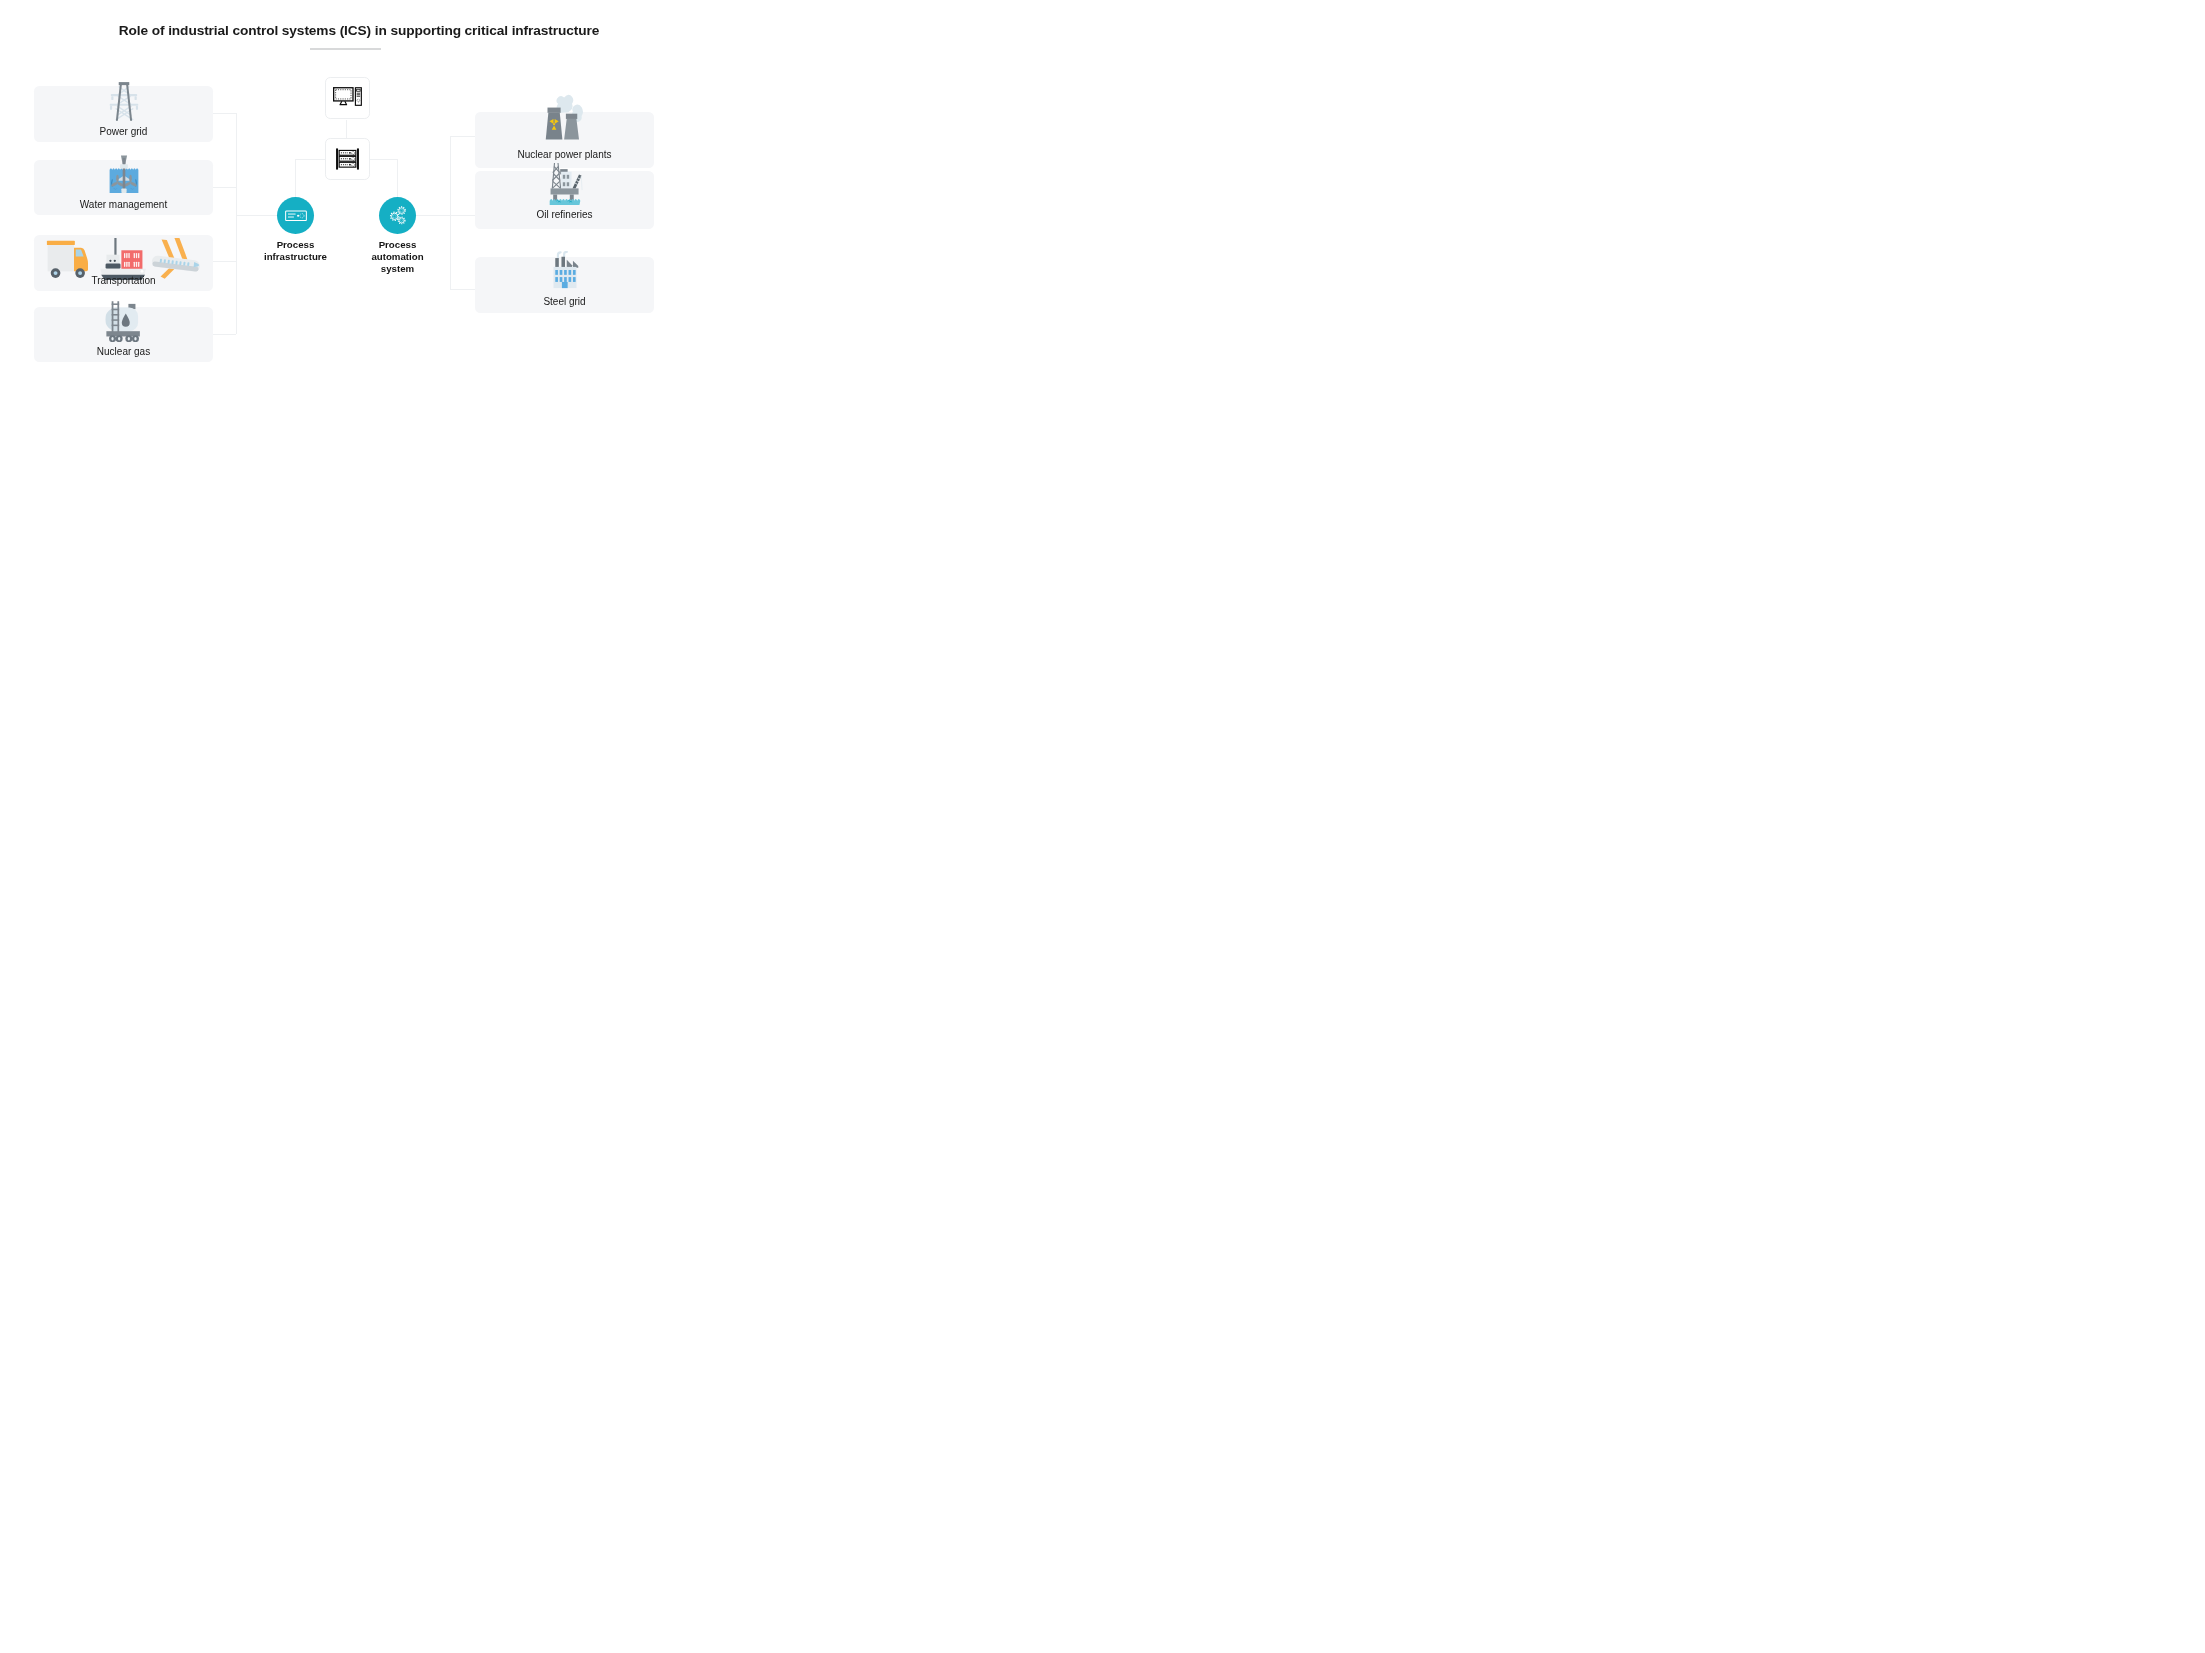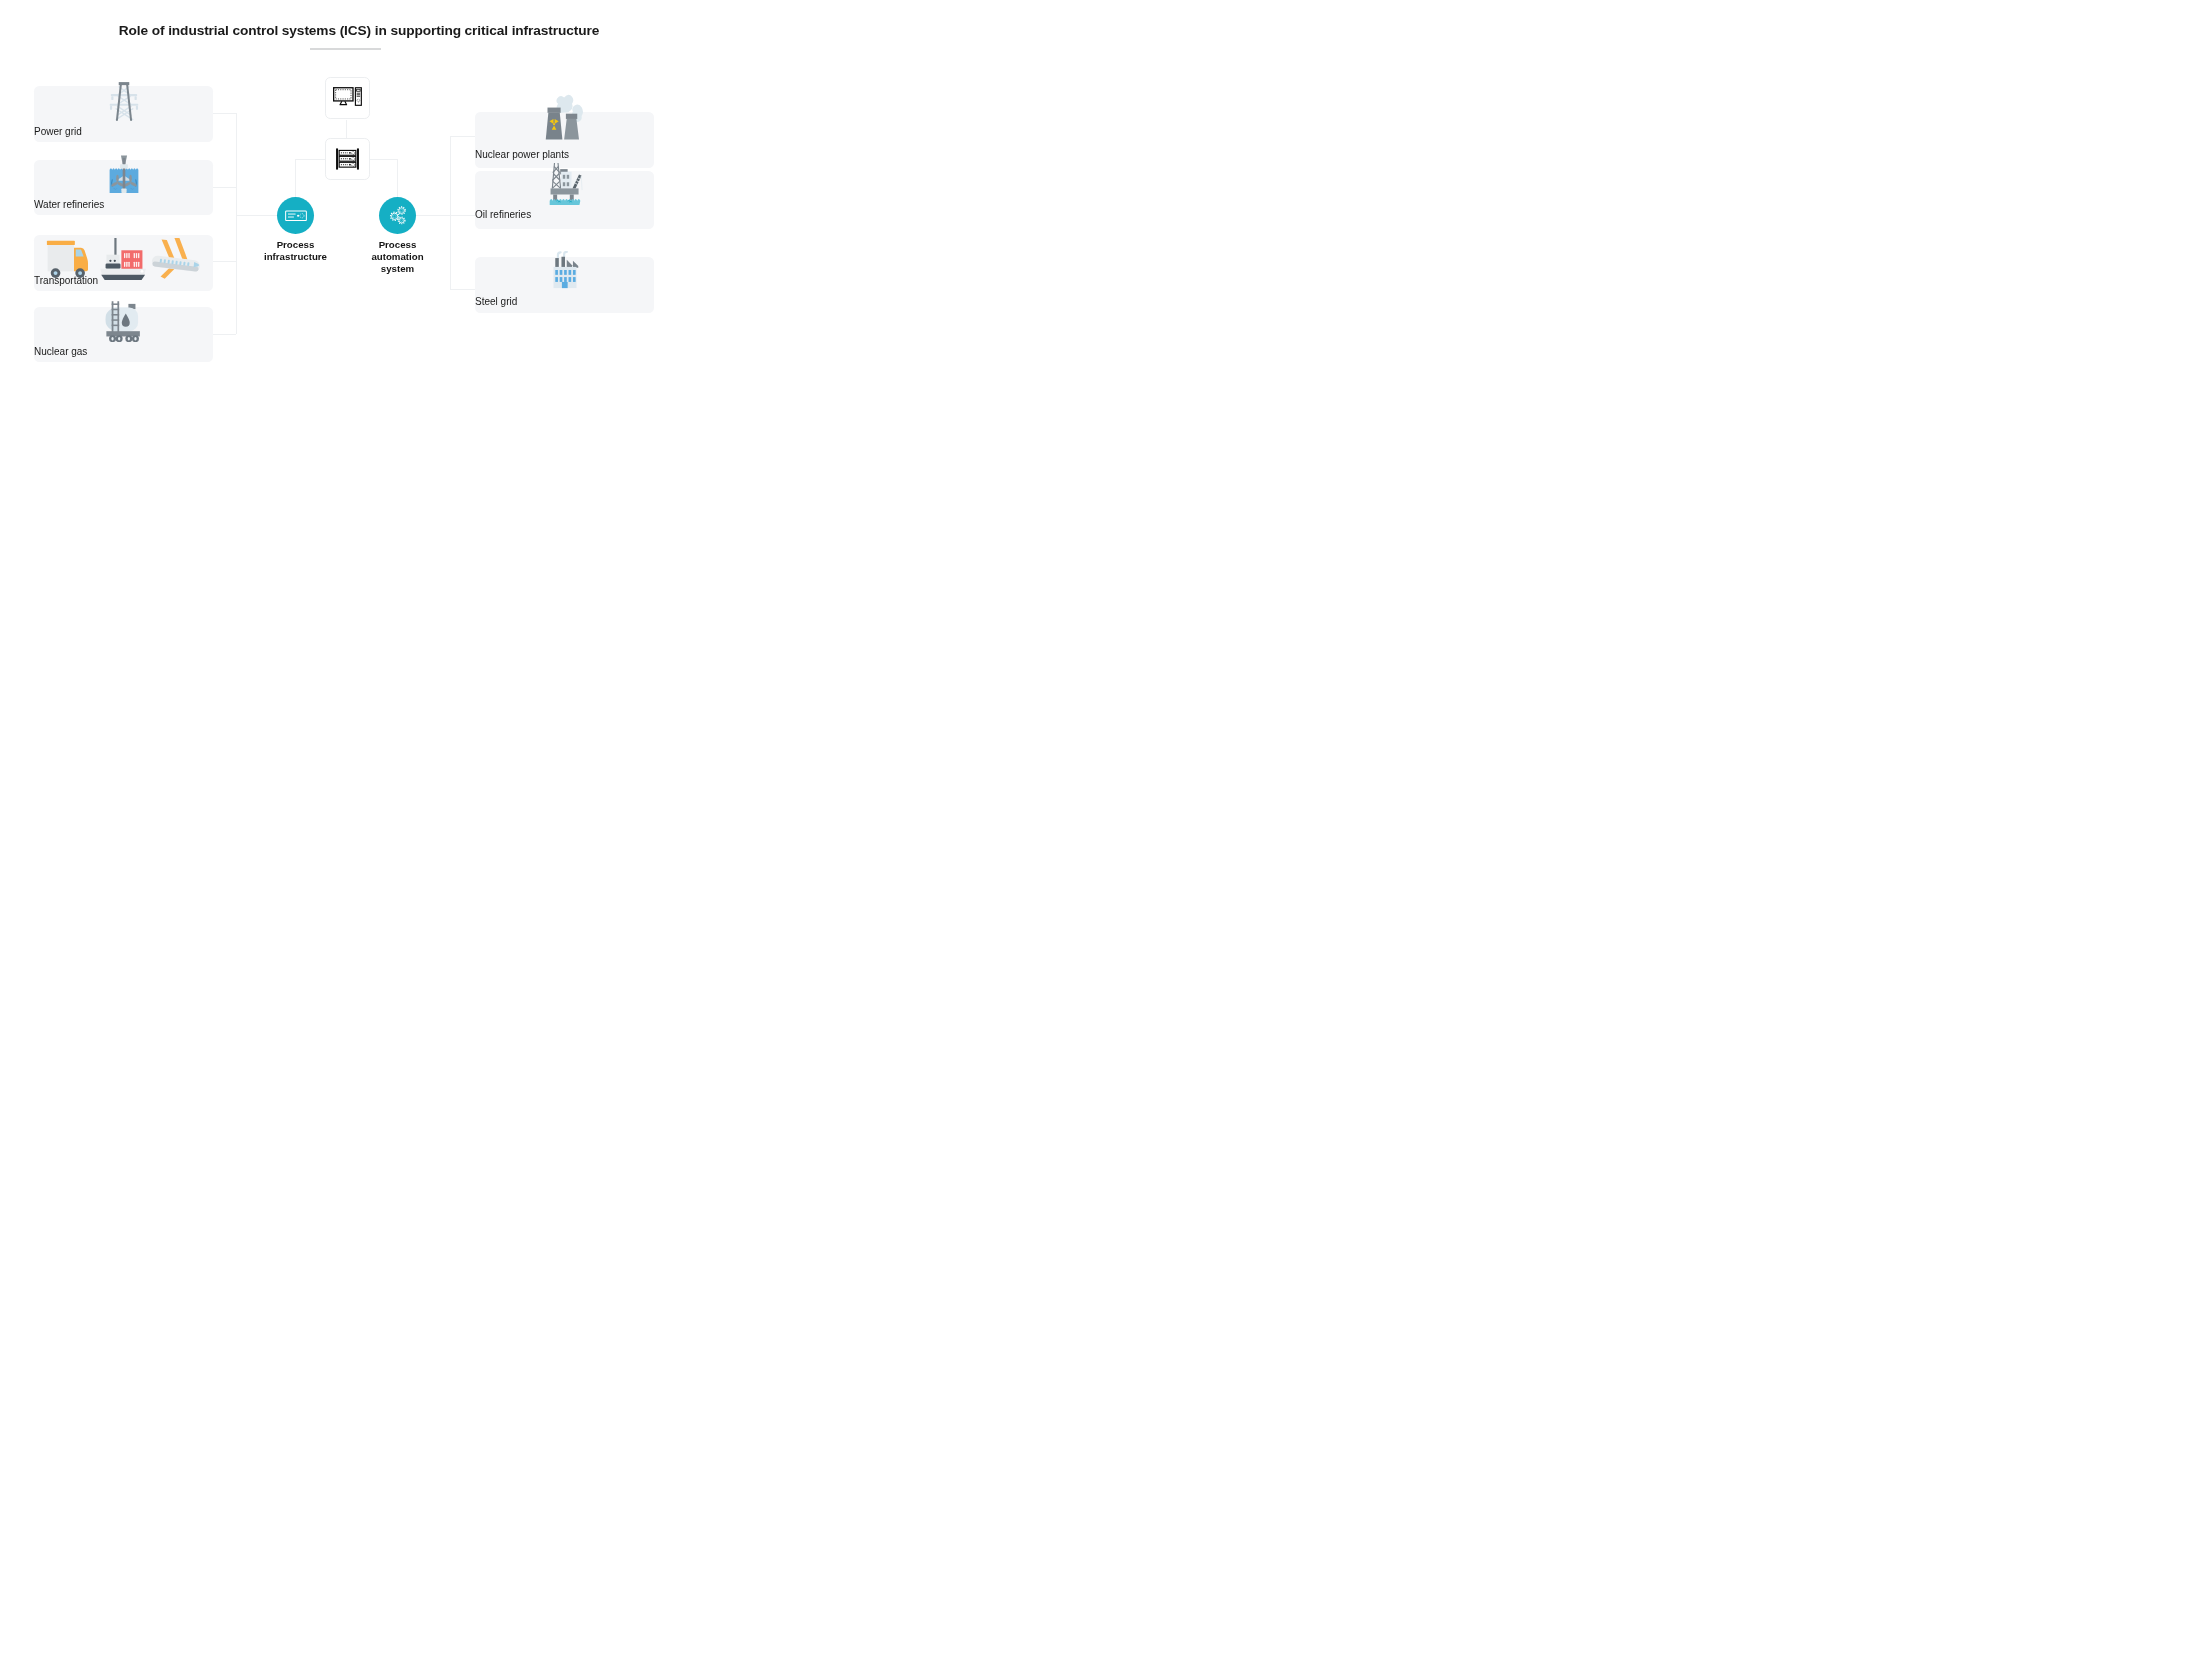--- a/index.html
+++ b/index.html
@@ -4,21 +4,21 @@
 <style>
   html,body{margin:0;padding:0;background:#fff;}
   .stage{position:relative;width:692px;height:389px;background:#ffffff;overflow:hidden;
          font-family:"Liberation Sans", sans-serif;color:#1a1a1a;}
   .title{position:absolute;left:0;right:0;top:23px;text-align:center;
          font-size:13.7px;font-weight:700;letter-spacing:-0.1px;color:#1a1a1a;margin-left:26px;}
   .title-underline{position:absolute;left:310px;top:48px;width:71px;height:2.2px;background:#d8d9da;}
   .conn{position:absolute;background:#eef0f2;}
   .card{position:absolute;left:34px;width:179px;background:#f5f6f8;border-radius:5.3px;}
   .card.right{left:475px;}
-  .card-label{position:absolute;left:0;right:0;bottom:5.3px;
+  .card-label{position:absolute;left:0;right:0;bottom:5.3px;text-align:center;
               font-size:10px;color:#191919;white-space:nowrap;}
   .ic{position:absolute;left:50%;transform:translateX(-50%);}
   .node{position:absolute;left:325px;width:45px;height:42px;background:#fff;
         border:0.9px solid #eceef0;border-radius:5.3px;box-sizing:border-box;
         display:flex;align-items:center;justify-content:center;}
   .hub{position:absolute;width:37px;height:37px;border-radius:50%;background:#15afc4;
        display:flex;align-items:center;justify-content:center;}
   .hub-label{position:absolute;width:79px;text-align:center;font-weight:700;
              font-size:9.7px;line-height:1.24;color:#151515;}
 </style>
@@ -82,21 +82,21 @@
           <ellipse cx="31" cy="66" rx="8" ry="3.4" transform="rotate(30 31 66)"></ellipse>
         <ellipse cx="54" cy="53" rx="3" ry="9"></ellipse>
           <ellipse cx="47" cy="66" rx="8" ry="3.4" transform="rotate(-30 47 66)"></ellipse>
           <ellipse cx="61" cy="66" rx="8" ry="3.4" transform="rotate(30 61 66)"></ellipse>
       </g>
       <polygon points="32,0 46,0 42,20 36,20" fill="#8b959c"></polygon>
       <rect x="36" y="6" width="6" height="74" fill="#7d868e"></rect>
       <rect x="30" y="20" width="18" height="10" rx="1.5" fill="#dfe8ec"></rect>
       <rect x="33" y="76" width="12" height="10" rx="1.5" fill="#dfe8ec"></rect>
     </svg>
-    <div class="card-label">Water refineries</div>
+    <div class="card-label">Water management</div>
   </div>
 
   <div class="card" style="top:235px;height:56px">
     <svg class="ic" style="top:2.6px" width="155" height="43" viewBox="0 0 352 98">
 
       <g transform="translate(0,2)">
         <rect x="0" y="4" width="64" height="10" rx="2" fill="#f9ad45"></rect>
         <rect x="2" y="14" width="60" height="60" fill="#e9ebed"></rect>
         <path d="M62 20 L78 20 Q84 20 86 26 L92 44 Q94 50 94 56 L94 70 Q94 74 90 74 L62 74 Z" fill="#f9ad45"></path>
         <path d="M66 24 L78 24 L84 40 L66 40 Z" fill="#a9d3e8"></path>

